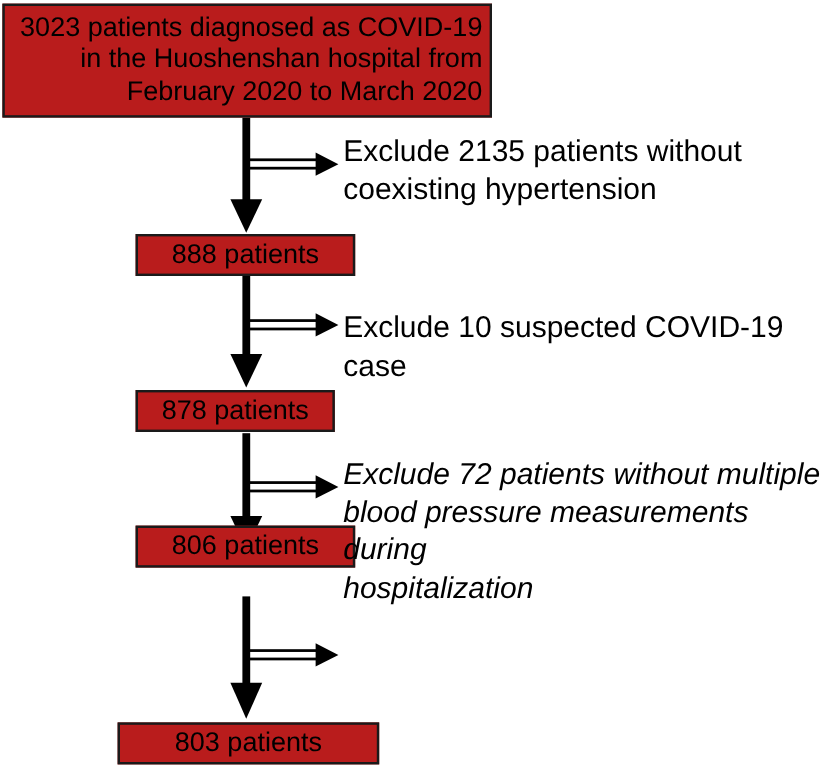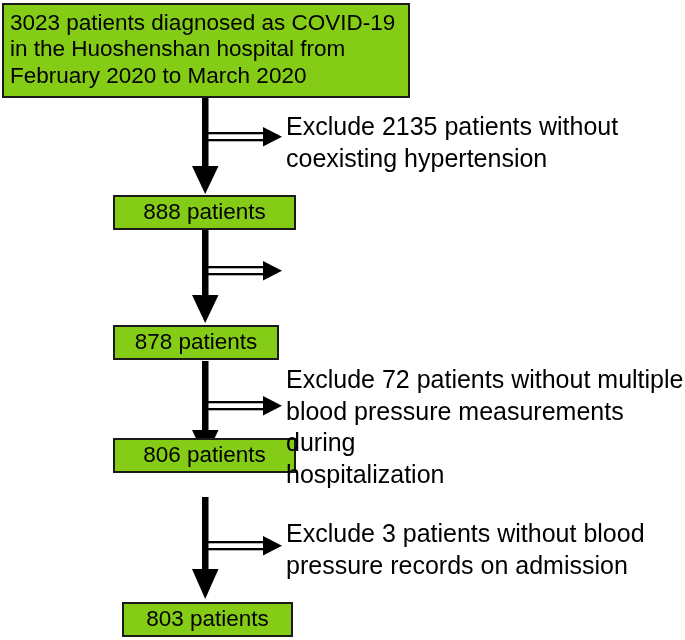--- a/index.html
+++ b/index.html
@@ -15,25 +15,25 @@
     position: relative;
     width: 685px;
     height: 640px;
     background: #ffffff;
     overflow: hidden;
   }
   .node-box {
     position: absolute;
     box-sizing: border-box;
     border: 2px solid #1a1a1a;
-    background: #84cc16;
+    background: #b91c1c;
     display: flex;
     align-items: center;
     justify-content: center;
-    text-align: left;
+    text-align: right;
     line-height: 1.18;
     color: #000000;
     z-index: 3;
   }
   .node-box.start {
     padding: 2px 6px 4px 6px;
     font-size: 22.5px;
   }
   .node-box.count {
     font-size: 22.5px;
@@ -112,26 +112,25 @@
   <div class="node-box start" style="left:2px; top:3px; width:408px; height:95px;">3023 patients diagnosed as COVID-19
 in the Huoshenshan hospital from
 February 2020 to March 2020</div>
 
   <div class="node-box count" style="left:113px; top:195px; width:183px; height:35px;">888 patients</div>
 
   <div class="node-box count" style="left:113px; top:325px; width:166px; height:35px;">878 patients</div>
 
   <div class="node-box count" style="left:113px; top:438px; width:183px; height:35px;">806 patients</div>
 
-  <div class="node-box count" style="left:122px; top:602px; width:171px; height:35px;">803 patients</div>
+  <div class="node-box count" style="left:98px; top:602px; width:218px; height:35px;">803 patients</div>
 
   <div class="branch-label" style="left:286px; top:111px; width:392px;">Exclude 2135 patients without
 coexisting hypertension</div>
 
+  <div class="branch-label" style="left:286px; top:258px; width:398px;">Exclude 10 suspected COVID-19 case</div>
 
-  <div class="branch-label" style="left:286px; top:364px; width:398px;">Exclude 72 patients without multiple
+  <div class="branch-label" style="left:286px; top:380px; width:398px;font-style:italic;">Exclude 72 patients without multiple
 blood pressure measurements during
 hospitalization</div>
 
-  <div class="branch-label" style="left:286px; top:518px; width:392px;">Exclude 3 patients without blood
-pressure records on admission</div>
 
 </div>
 
 </body></html>

